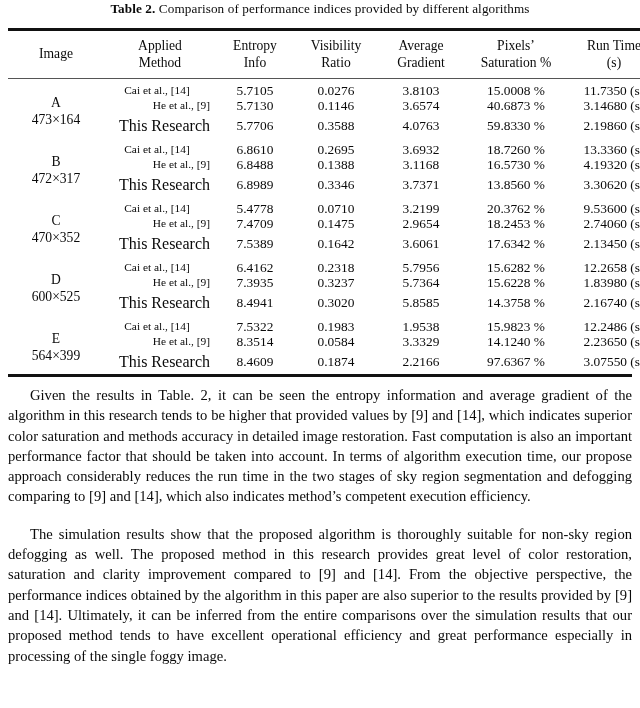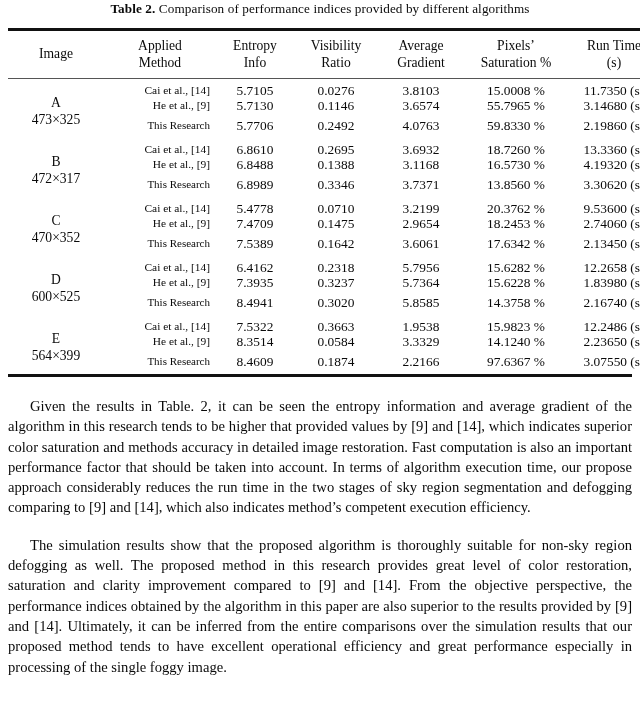--- a/index.html
+++ b/index.html
@@ -88,40 +88,40 @@
   tbody td.img-cell .img-dim { display: block; }
 
   td.method {
     text-align: right;
     padding-right: 6px;
     font-size: 11.4px;
     line-height: 15px;
     white-space: nowrap;
   }
   td.method.research {
-    font-size: 11px;
-  }
-
-  tr.r-1 td { padding-top: 4px; padding-bottom: 0px; }
+    font-size: 16px;
+  }
+
+  tr.r-1 td { padding-top: 4px; padding-bottom: 0px; text-align: center; }
   tr.r-2 td { padding-top: 0px;  padding-bottom: 0px; }
   tr.r-3 td { padding-top: 5px;  padding-bottom: 5px; }
 
   tbody tr.last-row td {
     border-bottom: none;
   }
   .bottom-rule {
     width: 624px;
     margin: 0 8px;
     border-top: 3px solid #111111;
     height: 0;
   }
 
   
   .body-text {
-    margin: 12px 8px;
+    margin: 1px 8px;
     padding-top: 7px;
   }
   .body-text p {
     margin: 0;
     text-align: justify;
     text-justify: inter-word;
     font-size: 14.6px;
     line-height: 20.3px;
     text-indent: 22px;
     hyphens: none;
@@ -182,41 +182,41 @@
             <span class="hl">Run Time</span>
             <span class="hl">(s)</span>
           </th>
         </tr>
       </thead>
       <tbody>
 
         <tr class="r-1">
           <td class="img-cell" rowspan="3">
             <span class="img-id">A</span>
-            <span class="img-dim">473×325</span>
+            <span class="img-dim">473×164</span>
           </td>
           <td class="method">Cai et al., [14]</td>
           <td>5.7105</td>
           <td>0.0276</td>
           <td>3.8103</td>
           <td>15.0008 %</td>
           <td>11.7350 (s)</td>
         </tr>
         <tr class="r-2">
           <td class="method">He et al., [9]</td>
           <td>5.7130</td>
           <td>0.1146</td>
           <td>3.6574</td>
-          <td>55.7965 %</td>
+          <td>40.6873 %</td>
           <td>3.14680 (s)</td>
         </tr>
         <tr class="r-3">
           <td class="method research">This Research</td>
           <td>5.7706</td>
-          <td>0.2492</td>
+          <td>0.3588</td>
           <td>4.0763</td>
           <td>59.8330 %</td>
           <td>2.19860 (s)</td>
         </tr>
 
         <tr class="r-1">
           <td class="img-cell" rowspan="3">
             <span class="img-id">B</span>
             <span class="img-dim">472×317</span>
           </td>
@@ -302,21 +302,21 @@
           <td>2.16740 (s)</td>
         </tr>
 
         <tr class="r-1">
           <td class="img-cell" rowspan="3">
             <span class="img-id">E</span>
             <span class="img-dim">564×399</span>
           </td>
           <td class="method">Cai et al., [14]</td>
           <td>7.5322</td>
-          <td>0.3663</td>
+          <td>0.1983</td>
           <td>1.9538</td>
           <td>15.9823 %</td>
           <td>12.2486 (s)</td>
         </tr>
         <tr class="r-2">
           <td class="method">He et al., [9]</td>
           <td>8.3514</td>
           <td>0.0584</td>
           <td>3.3329</td>
           <td>14.1240 %</td>

